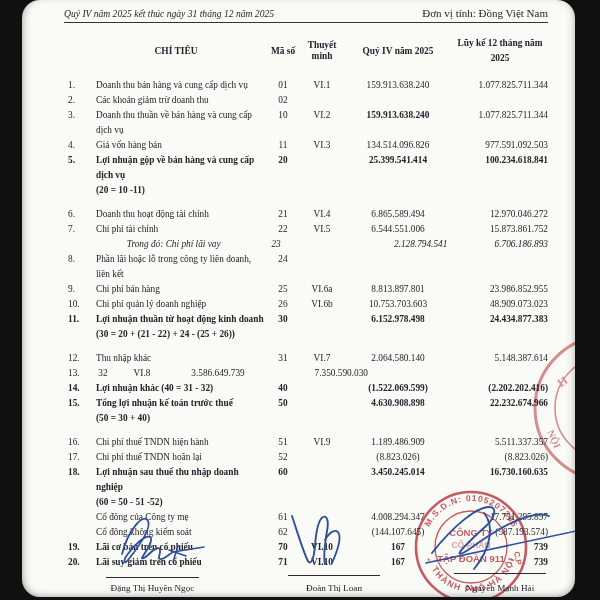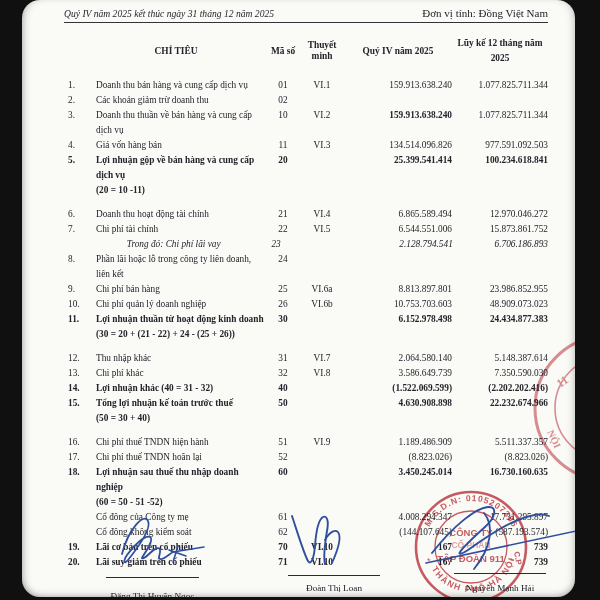--- a/index.html
+++ b/index.html
@@ -29,21 +29,21 @@
   .thead .c-l{width:96px;display:flex;align-items:center;justify-content:center;line-height:15px;}
 
   .tbody{position:absolute;top:78px;left:42px;width:484px;font-size:9.3px;}
   .trow{display:flex;line-height:15px;}
   .trow.gap{margin-top:9px;}
   .trow .c-no{width:22px;text-align:left;padding-left:4px;box-sizing:border-box;}
   .trow .c-label{width:180px;padding-left:10px;box-sizing:border-box;}
   .trow .c-label .l2{display:block;}
   .trow .c-ma{width:34px;text-align:center;}
   .trow .c-tm{width:44px;text-align:center;}
-  .trow .c-q{width:108px;text-align:right;}
+  .trow .c-q{width:108px;text-align:center;}
   .trow .c-l{width:96px;text-align:right;}
   .trow.bold{font-weight:bold;}
   .trow.italic{font-style:italic;gap:38px;}
   .trow .qb{font-weight:bold;}
 
   .sig-line{position:absolute;border-top:1.4px solid #2a2a30;}
   .sig-name{position:absolute;font-size:9.2px;text-align:center;white-space:nowrap;}
   .sig-svg{position:absolute;}
   .sig-svg path{fill:none;stroke:#2f4f9d;stroke-linecap:round;stroke-linejoin:round;}
 
@@ -170,21 +170,20 @@
       <div class="trow gap">
         <div class="c-no">12.</div>
         <div class="c-label">Thu nhập khác</div>
         <div class="c-ma">31</div>
         <div class="c-tm">VI.7</div>
         <div class="c-q">2.064.580.140</div>
         <div class="c-l">5.148.387.614</div>
       </div>
       <div class="trow">
         <div class="c-no">13.</div>
-        <div class="c-label">Chi phí khác</div>
         <div class="c-ma">32</div>
         <div class="c-tm">VI.8</div>
         <div class="c-q">3.586.649.739</div>
         <div class="c-l">7.350.590.030</div>
       </div>
       <div class="trow bold">
         <div class="c-no">14.</div>
         <div class="c-label">Lợi nhuận khác (40 = 31 - 32)</div>
         <div class="c-ma">40</div>
         <div class="c-tm"></div>
@@ -290,21 +289,21 @@
       <text x="61" y="76" font-size="9.5" font-weight="bold" text-anchor="middle">TẬP ĐOÀN 911</text>
     </g>
   </svg>
 
   <svg class="sig-svg" style="left:78px;top:508px;" width="115" height="62" viewBox="0 0 115 62">
     <path d="M22,46 C28,22 44,4 48,13 C52,21 36,42 28,52 C24,57 23,53 27,47 C34,37 45,27 50,29 C54,31 47,42 43,48 C40,52 44,51 49,46 C54,41 59,38 60,42 C61,46 57,50 60,51 C64,52 69,46 73,44" stroke-width="1.8"></path>
     <path d="M69,42 L86,48 M78,38 L73,54" stroke-width="1.6"></path>
     <path d="M73,44 L104,39" stroke-width="1.5"></path>
   </svg>
   <div class="sig-line" style="left:84px;top:577px;width:93px;"></div>
-  <div class="sig-name" style="left:84px;top:583px;width:93px;margin-top:8px;">Đặng Thị Huyền Ngọc</div>
+  <div class="sig-name" style="left:84px;top:583px;width:93px;">Đặng Thị Huyền Ngọc</div>
 
   <svg class="sig-svg" style="left:252px;top:508px;" width="80" height="62" viewBox="0 0 80 62">
     <path d="M18,8 C24,26 30,46 34,53 C37,58 40,50 41,38 C42,24 44,12 49,9 C53,7 55,13 53,23 C51,35 49,48 51,56" stroke-width="1.9"></path>
     <path d="M51,32 C56,23 63,20 65,26 C67,32 62,46 58,55" stroke-width="1.8"></path>
   </svg>
   <div class="sig-line" style="left:266px;top:575px;width:92px;"></div>
   <div class="sig-name" style="left:266px;top:583px;width:92px;">Đoàn Thị Loan</div>
 
   <svg class="sig-svg" style="left:396px;top:495px;" width="160" height="92" viewBox="0 0 160 92">
     <path d="M14,58 C36,30 58,13 70,12 C80,11 77,23 68,31 C57,41 45,52 42,57 C40,60 44,59 50,55 C64,45 84,31 100,25 C112,20 124,18 131,21" stroke-width="1.9"></path>

